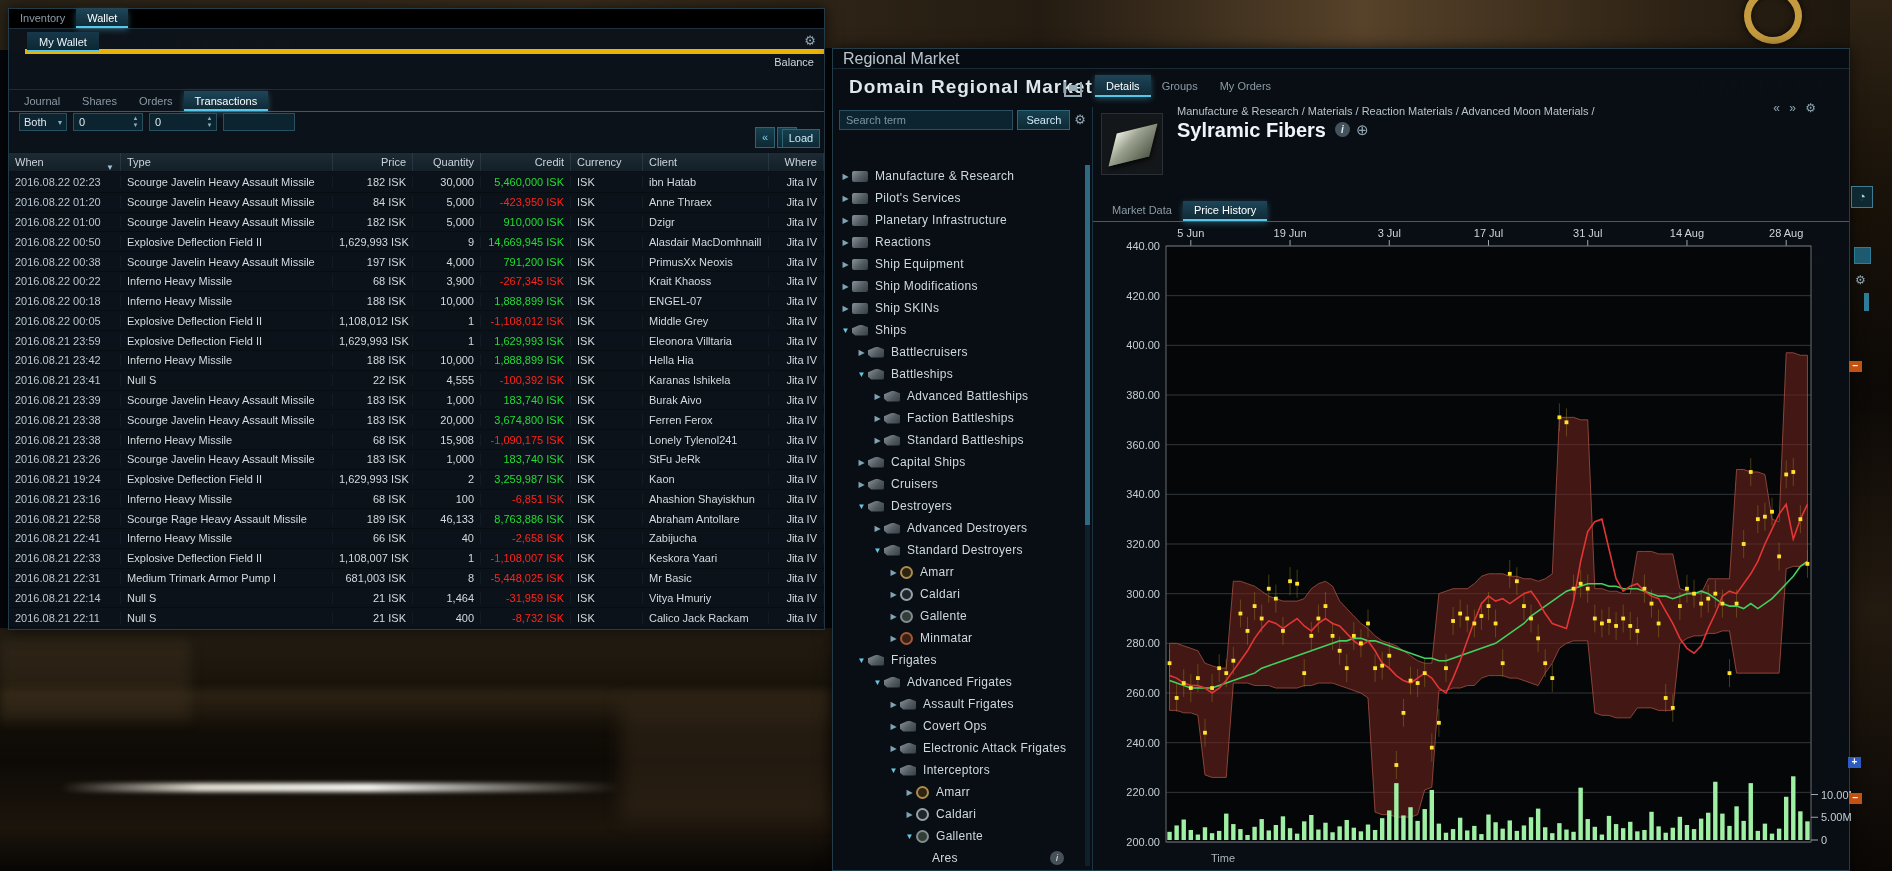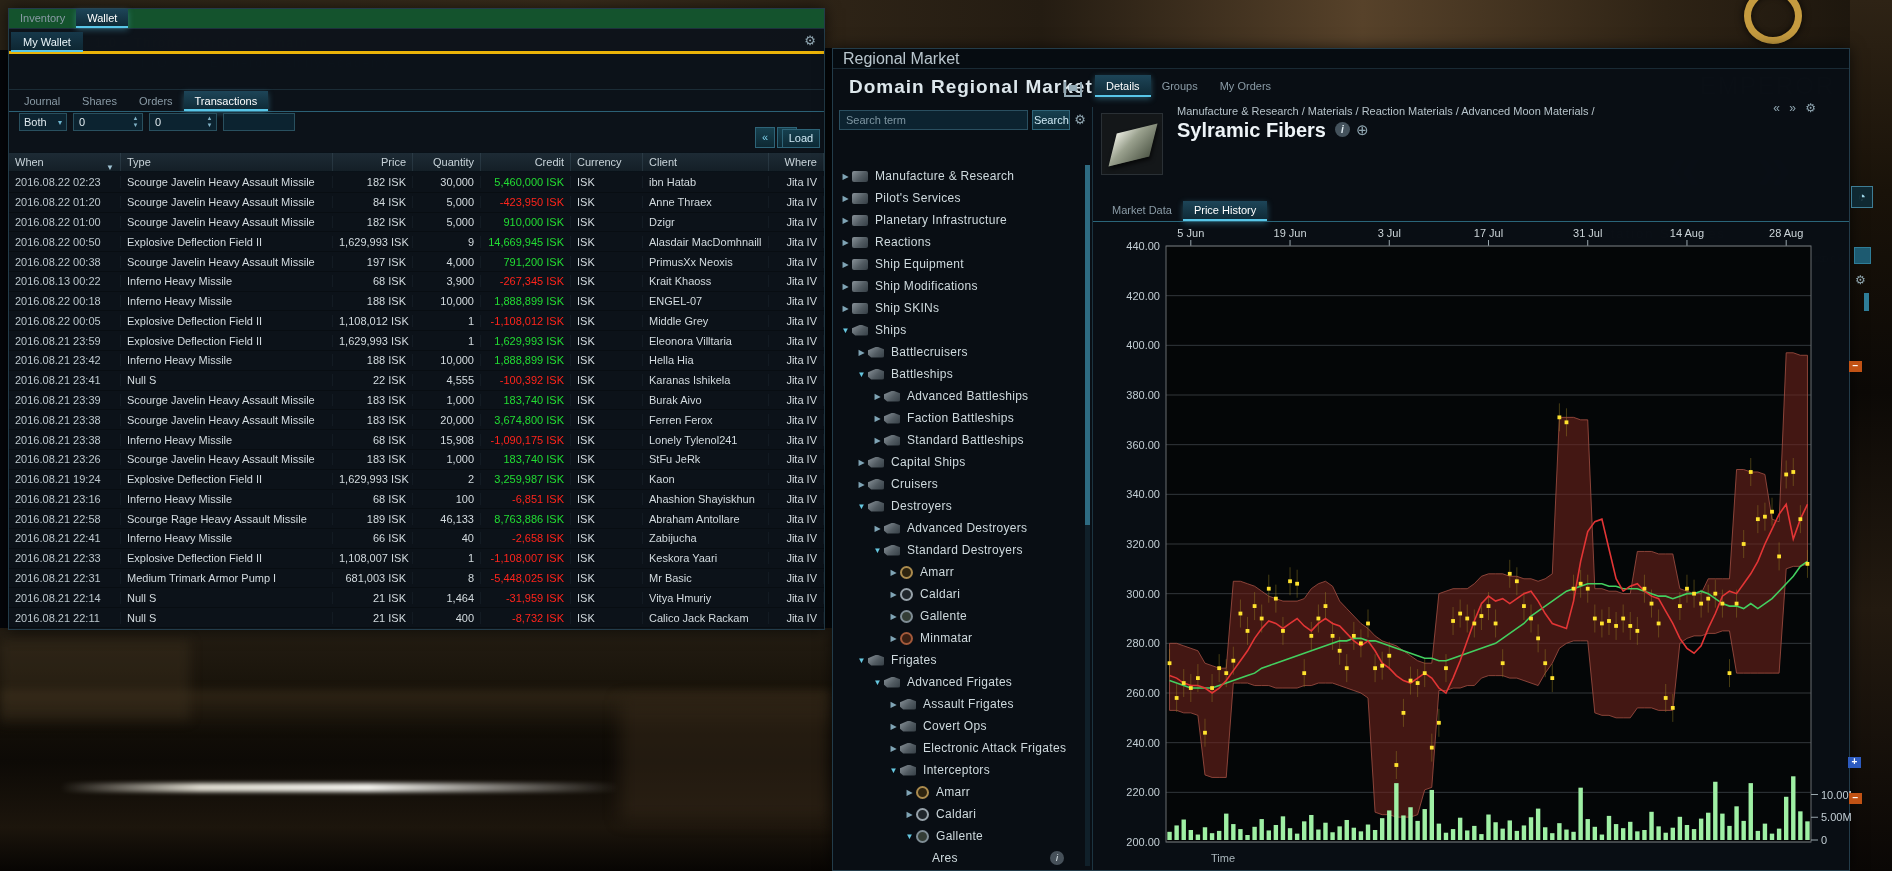--- a/index.html
+++ b/index.html
@@ -30,22 +30,22 @@
 
   
   .win { position:absolute; background:rgba(12,19,26,.96); border:1px solid #233c4a;
     box-shadow:0 0 14px rgba(0,0,0,.65); }
   .tab { font-size:11px; color:#8a9ba6; padding:0 11px; line-height:19px; cursor:default; white-space:nowrap; }
   .tab.active { color:#ffffff; background:linear-gradient(#1d4558,#0e2834);
     box-shadow:inset 0 -2px 0 #58c6e8, 0 2px 6px rgba(88,198,232,.35); }
 
   
   #wallet { left:8px; top:8px; width:817px; height:622px; }
-  .w-tabstrip { display:flex; height:20px; background:#14532d; border-bottom:1px solid #1d303c; }
-  .mywallet-row { position:relative; height:25px; border-bottom:3px solid #eab308; }
+  .w-tabstrip { display:flex; height:20px; background:#000000; border-bottom:1px solid #1d303c; }
+  .mywallet-row { position:relative; height:25px; border-bottom:5px solid #eab308;margin-left:16px; }
   .mw-tab { display:inline-block; margin:3px 0 0 2px; padding:0 12px; line-height:20px; font-size:11px;
     color:#eaf5f9; background:linear-gradient(#16384a,#0d2530); box-shadow:inset 0 -2px 0 #58c6e8; }
   .w-gear { position:absolute; right:8px; top:4px; color:#8fa5b0; font-size:13px; }
   .balance-block { height:36px; text-align:right; padding:2px 10px 0 0; border-bottom:1px solid #1b2c36; }
   .balance-lbl { font-size:11px; color:#ccd6db; }
   .balance-val { font-size:14px; color:#ced8dd; letter-spacing:1px; }
   .w-subtabs { display:flex; height:22px; padding-left:4px; border-bottom:1px solid #2b6075; align-items:flex-end; }
   .w-subtabs .tab { line-height:20px; }
 
   .filters { position:relative; height:40px; font-size:11px; color:#c6d1d7; }
@@ -85,21 +85,21 @@
   .imp-icon { position:absolute; left:231px; top:33px; width:18px; height:15px;
     border:2px solid #93a9b4; border-top:none; }
   .imp-icon::after { content:""; position:absolute; left:3px; top:3px; width:8px; height:6px; background:#93a9b4; }
 
   .m-left { position:absolute; left:0; top:58px; width:260px; bottom:0; border-right:1px solid #1c3441; }
   .m-left-tabs { display:flex; height:26px; padding:2px 0 0 4px; border-bottom:1px solid #152b37; }
   .search-row { display:flex; height:28px; gap:4px; padding:3px 6px 0 6px; align-items:flex-start; }
   .search-input { flex:1; height:20px; background:#0c2330; border:1px solid #2a4f60; color:#c8d8e0;
     font-size:11px; padding:0 6px; font-family:"Liberation Sans",sans-serif; }
   .search-input::placeholder { color:#7e95a1; }
-  .search-btn { width:38px; height:20px; line-height:18px; }
+  .search-btn { width:53px; height:20px; line-height:18px; }
   .s-gear { color:#8fa5b0; font-size:13px; line-height:20px; }
 
   #tree { position:absolute; left:0; top:58px; right:8px; bottom:0; overflow:hidden; }
   .tree-item { display:flex; align-items:center; height:22px; font-size:12px; color:#cfdade; white-space:nowrap; }
   .tw { width:13px; text-align:center; flex:none; }
   .arr-c { color:#7fa4b5; font-size:8px; }
   .arr-e { color:#66c7e0; font-size:8px; }
   .ticon { flex:none; margin-right:7px; }
   .ticon.group, .ticon.ship { width:16px; height:11px; border-radius:2px;
     background:linear-gradient(135deg,#98a2a9 0%,#5a646b 55%,#3a444b 100%); opacity:.9; }
@@ -184,20 +184,21 @@
   <div id="wallet" class="win">
     <div class="w-tabstrip">
       <div class="tab">Inventory</div>
       <div class="tab active">Wallet</div>
     </div>
     <div class="mywallet-row">
       <span class="mw-tab">My Wallet</span>
       <span class="w-gear">⚙</span>
     </div>
     <div class="balance-block">
+      <div class="balance-lbl">Balance</div>
     </div>
     <div class="w-subtabs">
       <div class="tab">Journal</div>
       <div class="tab">Shares</div>
       <div class="tab">Orders</div>
       <div class="tab active">Transactions</div>
     </div>
     <div class="filters">
       <span class="f-lbl" style="left:10px">Buy/Sell</span>
       <span class="f-lbl" style="left:64px">Min Qty</span>
@@ -275,21 +276,21 @@
           <div class=" c-when">2016.08.22 00:38</div>
           <div class="">Scourge Javelin Heavy Assault Missile</div>
           <div class="r">197 ISK</div>
           <div class="r">4,000</div>
           <div class="r credit pos">791,200 ISK</div>
           <div class="">ISK</div>
           <div class="">PrimusXx Neoxis</div>
           <div class="r">Jita IV</div>
         </div>
         <div class="t-row grid-cols">
-          <div class=" c-when">2016.08.13 00:22</div>
+          <div class=" c-when">2016.08.22 00:22</div>
           <div class="">Inferno Heavy Missile</div>
           <div class="r">68 ISK</div>
           <div class="r">3,900</div>
           <div class="r credit neg">-267,345 ISK</div>
           <div class="">ISK</div>
           <div class="">Krait Khaoss</div>
           <div class="r">Jita IV</div>
         </div>
         <div class="t-row grid-cols">
           <div class=" c-when">2016.08.22 00:18</div>

